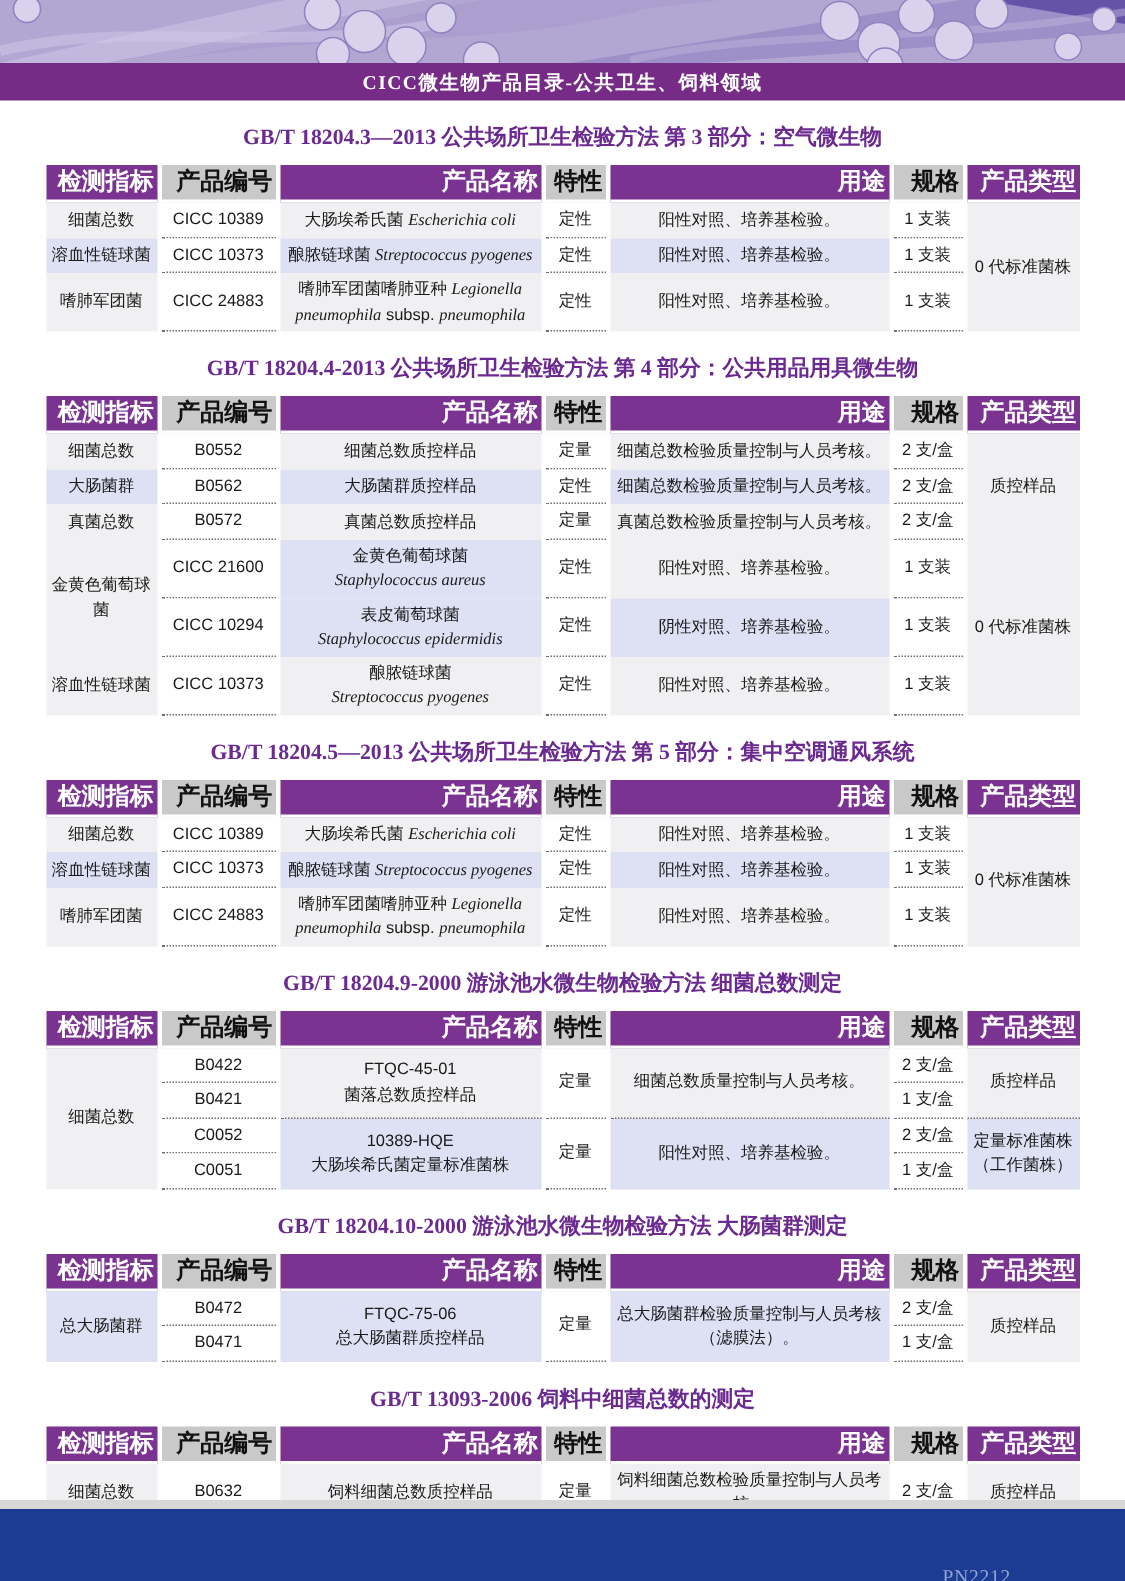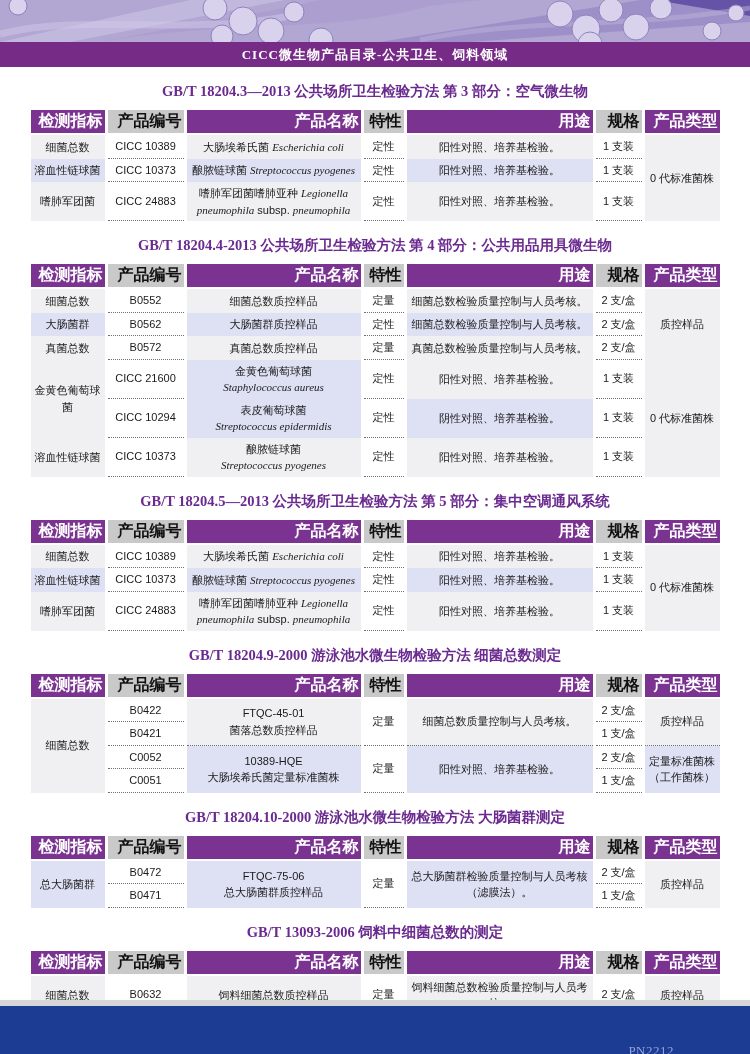--- a/index.html
+++ b/index.html
@@ -178,21 +178,21 @@
       <td class="cg" rowspan="2">金黄色葡萄球菌</td>
       <td class="cw">CICC 21600</td>
       <td class="cl al"><span>金黄色葡萄球菌</span><br><i>Staphylococcus aureus</i></td>
       <td class="cw">定性</td>
       <td class="cg al">阳性对照、培养基检验。</td>
       <td class="cw">1 支装</td>
       <td class="cg tight" rowspan="3">0 代标准菌株</td>
     </tr>
     <tr>
       <td class="cw">CICC 10294</td>
-      <td class="cl al"><span>表皮葡萄球菌</span><br><i>Streptococcus epidermidis</i></td>
+      <td class="cl al"><span>表皮葡萄球菌</span><br><i>Staphylococcus epidermidis</i></td>
       <td class="cw">定性</td>
       <td class="cl al">阴性对照、培养基检验。</td>
       <td class="cw">1 支装</td>
     </tr>
     <tr>
       <td class="cg">溶血性链球菌</td>
       <td class="cw">CICC 10373</td>
       <td class="cg al"><span>酿脓链球菌</span><br><i>Streptococcus pyogenes</i></td>
       <td class="cw">定性</td>
       <td class="cg al">阳性对照、培养基检验。</td>

